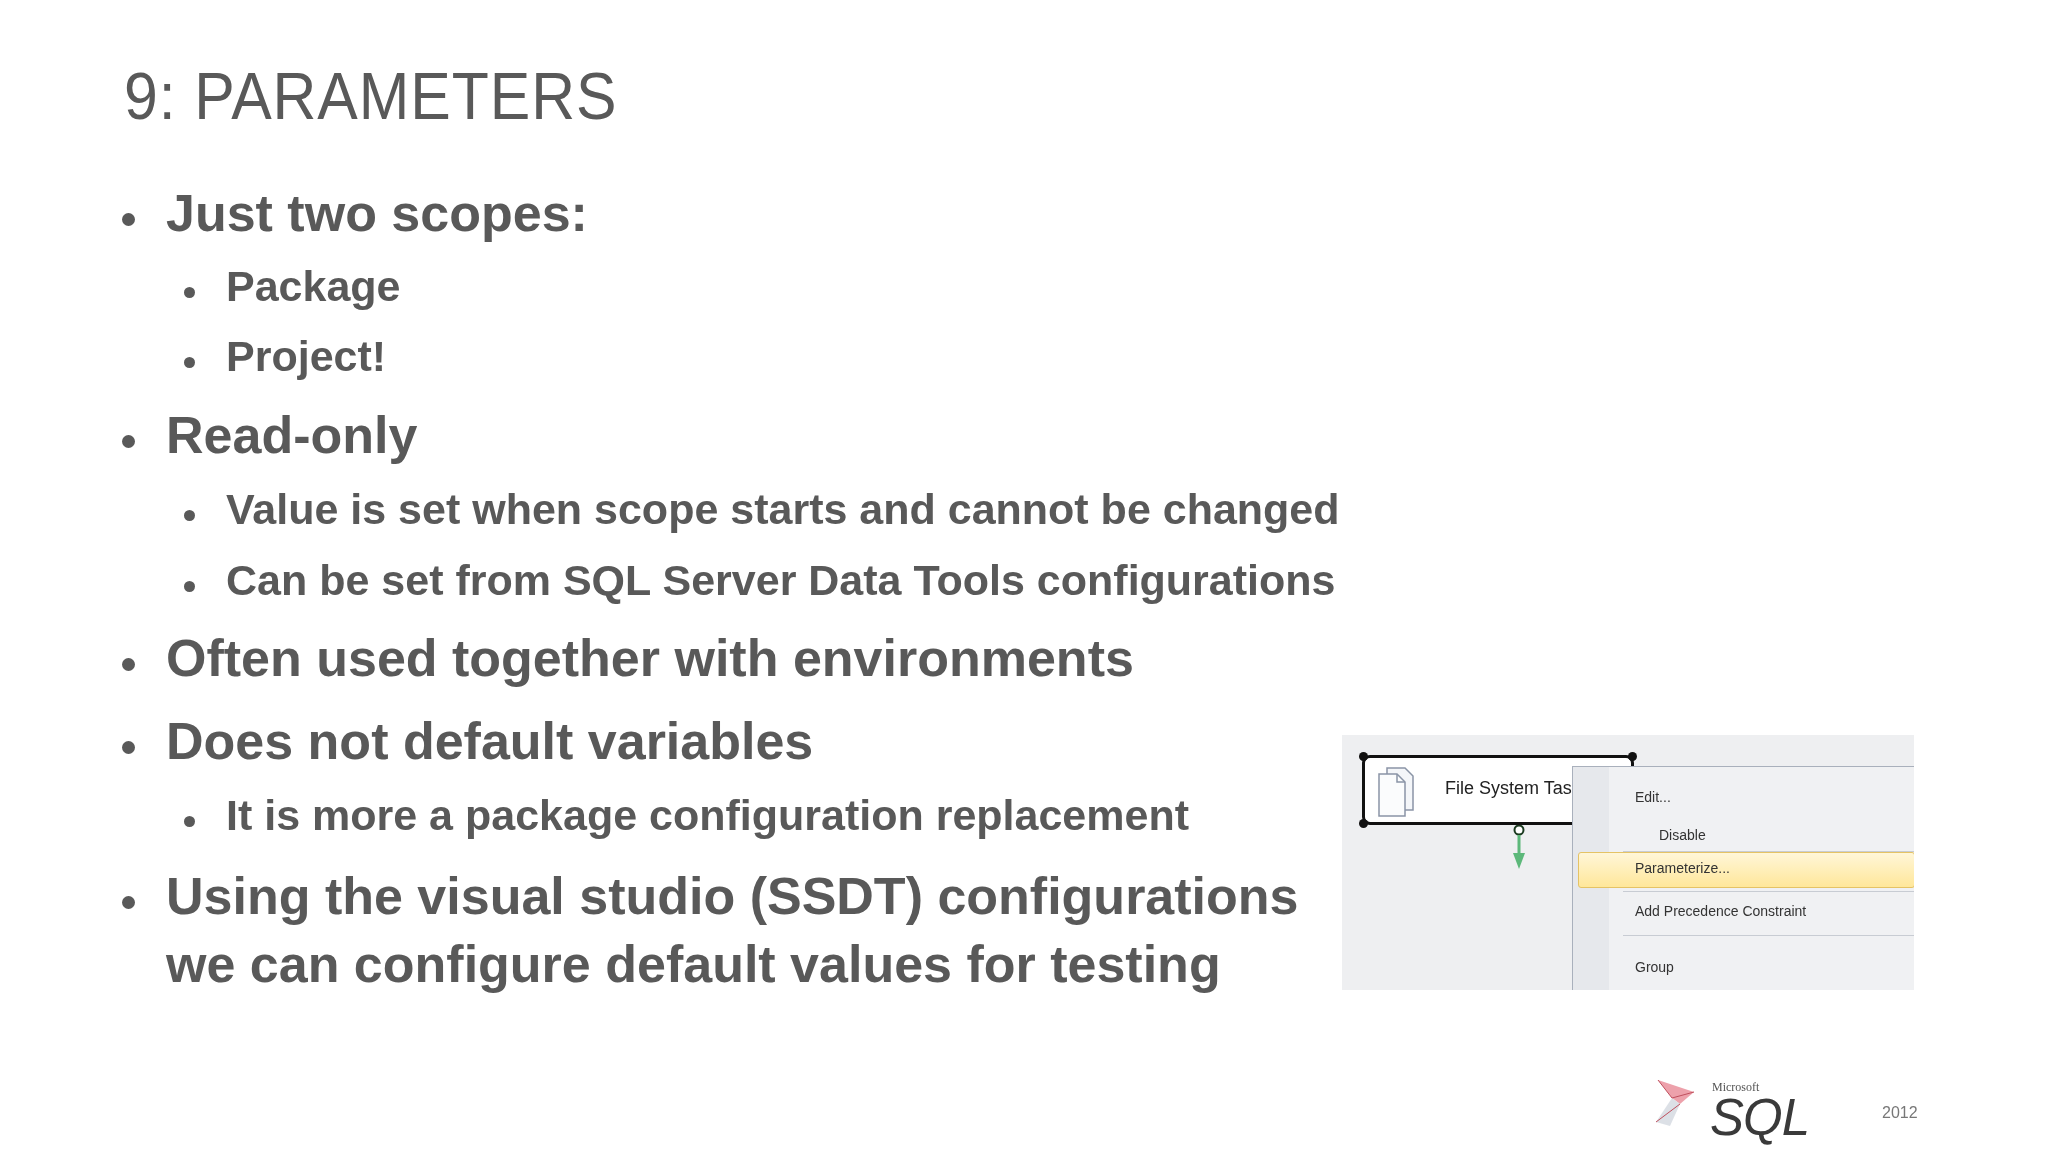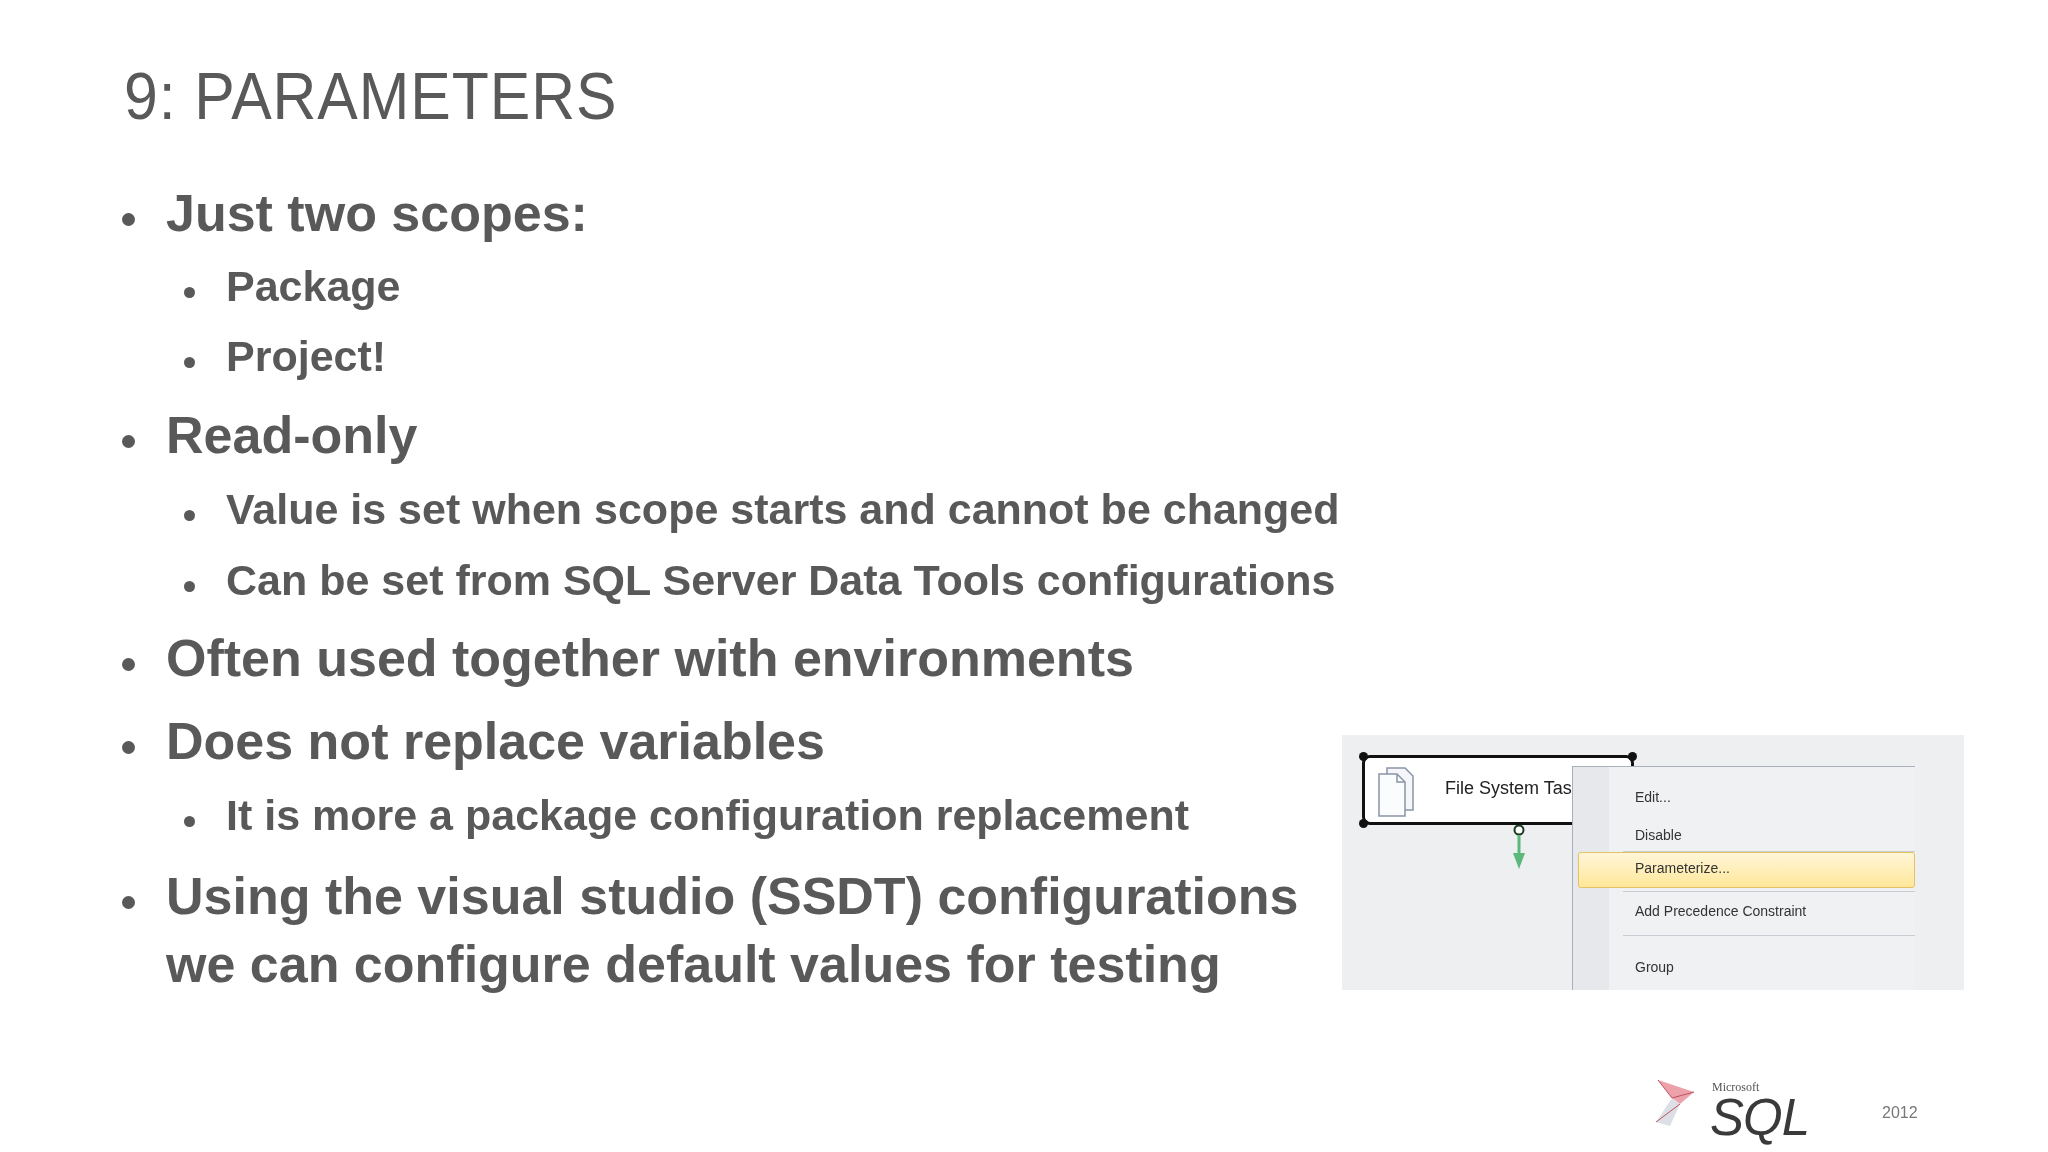--- a/index.html
+++ b/index.html
@@ -12,21 +12,21 @@
     .l1 { font-size:52px; left:0; }
     .l2 { font-size:43px; left:62px; }
     .dot { display:inline-block; position:absolute; border-radius:50%; background:#595959; }
     .l1 .dot { width:13px; height:13px; left:-2px; top:30px; }
     .l2 .dot { width:11px; height:11px; left:-2px; top:25px; }
     .l1 .txt { position:absolute; left:42px; top:0; }
     .l2 .txt { position:absolute; left:40px; top:0; }
     .txt { font-family:"Liberation Sans", sans-serif;font-weight:bold; }
     .multi { white-space:normal; line-height:68px; width:1200px; }
 
-    .shot { position:absolute; left:1342px; top:735px; width:622px; height:255px; background:#eeeff1; overflow:hidden; }
+    .shot { position:absolute; left:1342px; top:735px; width:572px; height:255px; background:#eeeff1; overflow:hidden; }
     .task { position:absolute; left:20px; top:20px; width:272px; height:70px; background:#fff; border:3px solid #111;
             border-radius:8px; box-sizing:border-box; }
     .handle { position:absolute; width:9px; height:9px; border-radius:50%; background:#111; }
     .task-icon { position:absolute; left:10px; top:8px; width:42px; height:52px; }
     .task-label { position:absolute; left:80px; top:20px; font-size:18px; color:#222; font-family:"Liberation Sans", sans-serif; }
     .connector { position:absolute; left:171px; top:90px; width:12px; height:50px; }
     .menu { position:absolute; left:230px; top:31px; width:342px; height:230px; background:linear-gradient(to right,#e6e8ec 0,#e6e8ec 36px,#f0f1f3 36px); border-left:1px solid #a9b0bc; border-top:1px solid #a9b0bc; }
     .mi { position:absolute; left:62px; font-size:14px; color:#333; font-family:"Liberation Sans", sans-serif; }
     .sep { position:absolute; left:50px; right:0; height:1px; background:#c8ccd3; }
     .mi-hl { position:absolute; left:5px; right:0; height:36px; top:85px; border:1px solid #e5c365; border-radius:3px;
@@ -65,21 +65,21 @@
   <div class="b l2" style="top:556px;">
     <span class="dot"></span>
     <span class="txt">Can be set from SQL Server Data Tools configurations</span>
   </div>
   <div class="b l1" style="top:628px;">
     <span class="dot"></span>
     <span class="txt">Often used together with environments</span>
   </div>
   <div class="b l1" style="top:711px;">
     <span class="dot"></span>
-    <span class="txt">Does not replace variables</span>
+    <span class="txt">Does not default variables</span>
   </div>
   <div class="b l2" style="top:791px;">
     <span class="dot"></span>
     <span class="txt">It is more a package configuration replacement</span>
   </div>
   <div class="b l1" style="top:862px;">
     <span class="dot" style="top:34px;"></span>
     <span class="txt multi" style="width:1180px;">Using the visual studio (SSDT) configurations we can configure default values for testing</span>
   </div>
 </div>
@@ -96,21 +96,21 @@
     </svg>
     <span class="task-label">File System Tas</span>
   </div>
   <svg class="connector" viewBox="0 0 12 50">
     <circle cx="6" cy="5" r="4.5" fill="#fff" stroke="#1a3a1f" stroke-width="2"></circle>
     <rect x="4.5" y="10" width="3" height="24" fill="#5cb87a"></rect>
     <polygon points="0,28 12,28 6,44" fill="#5cb87a"></polygon>
   </svg>
   <div class="menu">
     <div class="mi" style="top:22px;">Edit...</div>
-    <div class="mi" style="top:60px;">Disable</div>
+    <div class="mi" style="top:60px;margin-left:24px;">Disable</div>
     <div class="sep" style="top:84px;"></div>
     <div class="mi-hl"></div>
     <div class="mi" style="top:93px;">Parameterize...</div>
     <div class="sep" style="top:124px;"></div>
     <div class="mi" style="top:136px;">Add Precedence Constraint</div>
     <div class="sep" style="top:168px;"></div>
     <div class="mi" style="top:192px;">Group</div>
   </div>
 </div>
 

